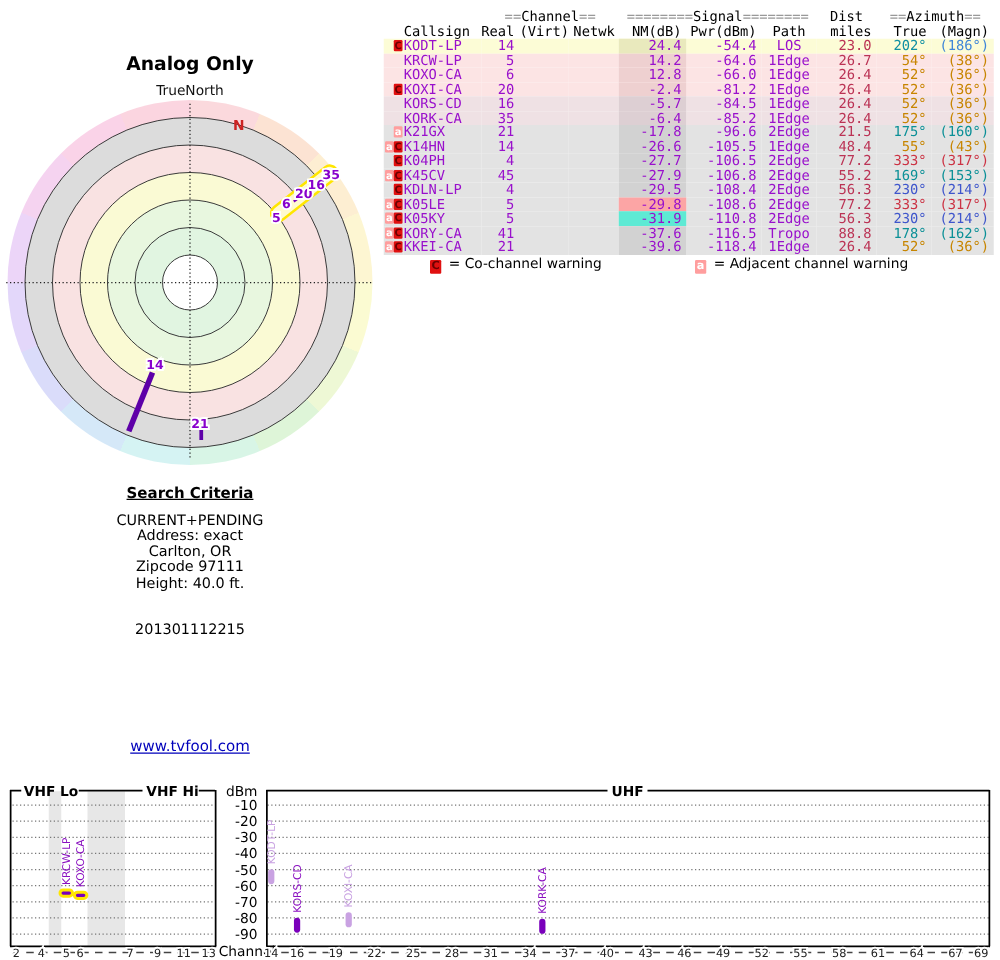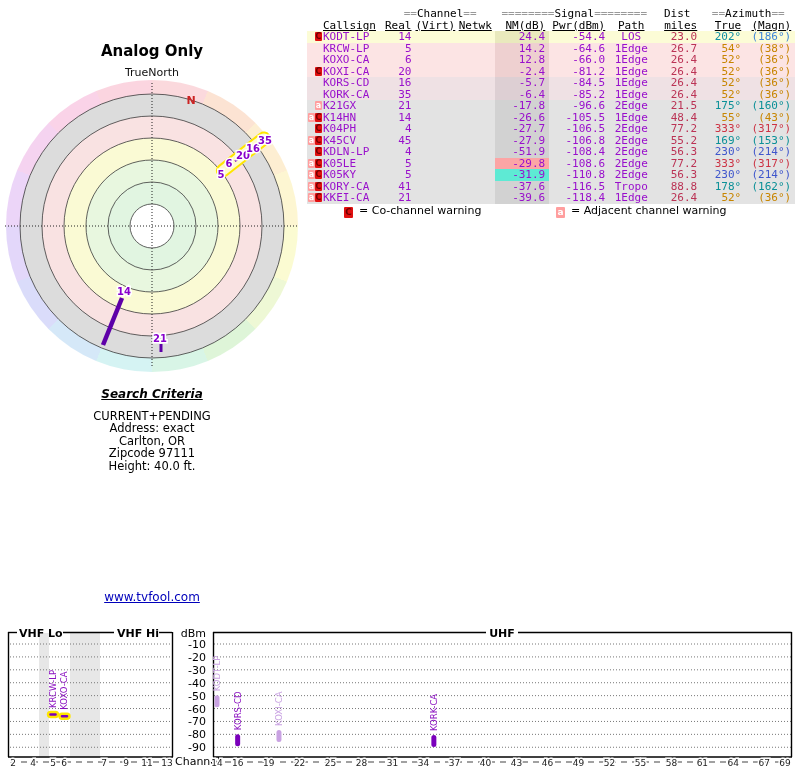--- a/index.html
+++ b/index.html
@@ -18,38 +18,38 @@
       #ecd5f8 270deg 292.5deg,#f5d3f0 292.5deg 315deg,#fad3e8 315deg 337.5deg,#fbd5e0 337.5deg 360deg);}
   #radar-svg{left:0;top:55px;}
 
   
   #station-table{left:307px;top:8px;}
   table{border-collapse:collapse;table-layout:fixed;
         font-family:"DejaVu Sans Mono",monospace;font-size:11px;line-height:11.5px;color:#000;}
   td{padding:0;white-space:nowrap;height:11.5px;}
   tr.h1 td{text-align:center;}
   .eq{color:#999;}
-  .u{text-decoration:underline;}
+  .u{}
   td.r{text-align:right;padding-right:4px;}
   td.c{text-align:center;}
   td.mk{text-align:right;padding-right:1px;}
   .p{color:#9910cc;}
   .dist{color:#bb3355;}
   .wb{display:inline-block;width:7px;height:9px;line-height:9px;text-align:center;
       font-size:8px;font-weight:bold;font-family:"DejaVu Sans",sans-serif;border-radius:1px;vertical-align:1px;}
   .wC{background:#e01010;color:#6d0000;}
   .wa{background:#ff9e9e;color:#fff;}
 
   
   .legend{top:204px;font-size:11px;color:#000;}
   .legend .wb{width:9px;height:11px;line-height:11px;font-size:9px;vertical-align:-1px;margin-right:6px;}
 
   
   #search{left:32px;top:388px;width:240px;text-align:center;font-size:11.5px;line-height:12.5px;color:#000;}
-  #search-title{font-size:12px;font-weight:bold;text-decoration:underline;margin-bottom:9px;font-style:italic;}
+  #search-title{font-size:12px;font-weight:bold;text-decoration:underline;margin-bottom:9px;}
   .gap{height:25px;}
 
   
   #tvfool-link{left:32px;top:590px;width:240px;text-align:center;font-size:12px;}
   #tvfool-link a{color:#0000bb;}
 
   
   #chart-svg{left:0;top:620px;}
   text{font-family:"DejaVu Sans",sans-serif;}
   .bandlabel{font-size:11px;font-weight:bold;fill:#000;}
@@ -275,21 +275,21 @@
             <td class="dist r">55.2</td>
             <td class="r" style="color: rgb(11, 144, 151);">169°</td>
             <td class="r" style="color: rgb(11, 144, 151);">(153°)</td>
           </tr>
           <tr style="background: rgb(227, 227, 227);">
             <td class="mk"><span class="wb wC">C</span></td>
             <td class="p">KDLN-LP</td>
             <td class="p r">4</td>
             <td class=""></td>
             <td class=""></td>
-            <td class="p r" style="background: rgb(210, 210, 210);">-51.9</td>
+            <td class="p r" style="background: rgb(210, 210, 210);">-29.5</td>
             <td class="p r">-108.4</td>
             <td class="p c">2Edge</td>
             <td class="dist r">56.3</td>
             <td class="r" style="color: rgb(63, 86, 204);">230°</td>
             <td class="r" style="color: rgb(63, 86, 204);">(214°)</td>
           </tr>
           <tr style="background: rgb(227, 227, 227);">
             <td class="mk"><span class="wb wa">a</span><span class="wb wC">C</span></td>
             <td class="p">K05LE</td>
             <td class="p r">5</td>
@@ -356,20 +356,21 @@
     <div id="search-title">Search Criteria</div>
     <div id="search-lines">
         <div>CURRENT+PENDING</div>
         <div>Address: exact</div>
         <div>Carlton, OR</div>
         <div>Zipcode 97111</div>
         <div>Height: 40.0 ft.</div>
       </div>
     <div class="gap"></div>
     <div id="search-lines2">
+        <div>201301112215</div>
       </div>
   </div>
 
   <div class="abs" id="tvfool-link">
     <a href="#">www.tvfool.com</a>
   </div>
 
   <svg class="abs" id="chart-svg" width="800" height="148">
     <g fill="#e7e7e7">
       <rect x="39" y="13" width="10" height="124"></rect>

